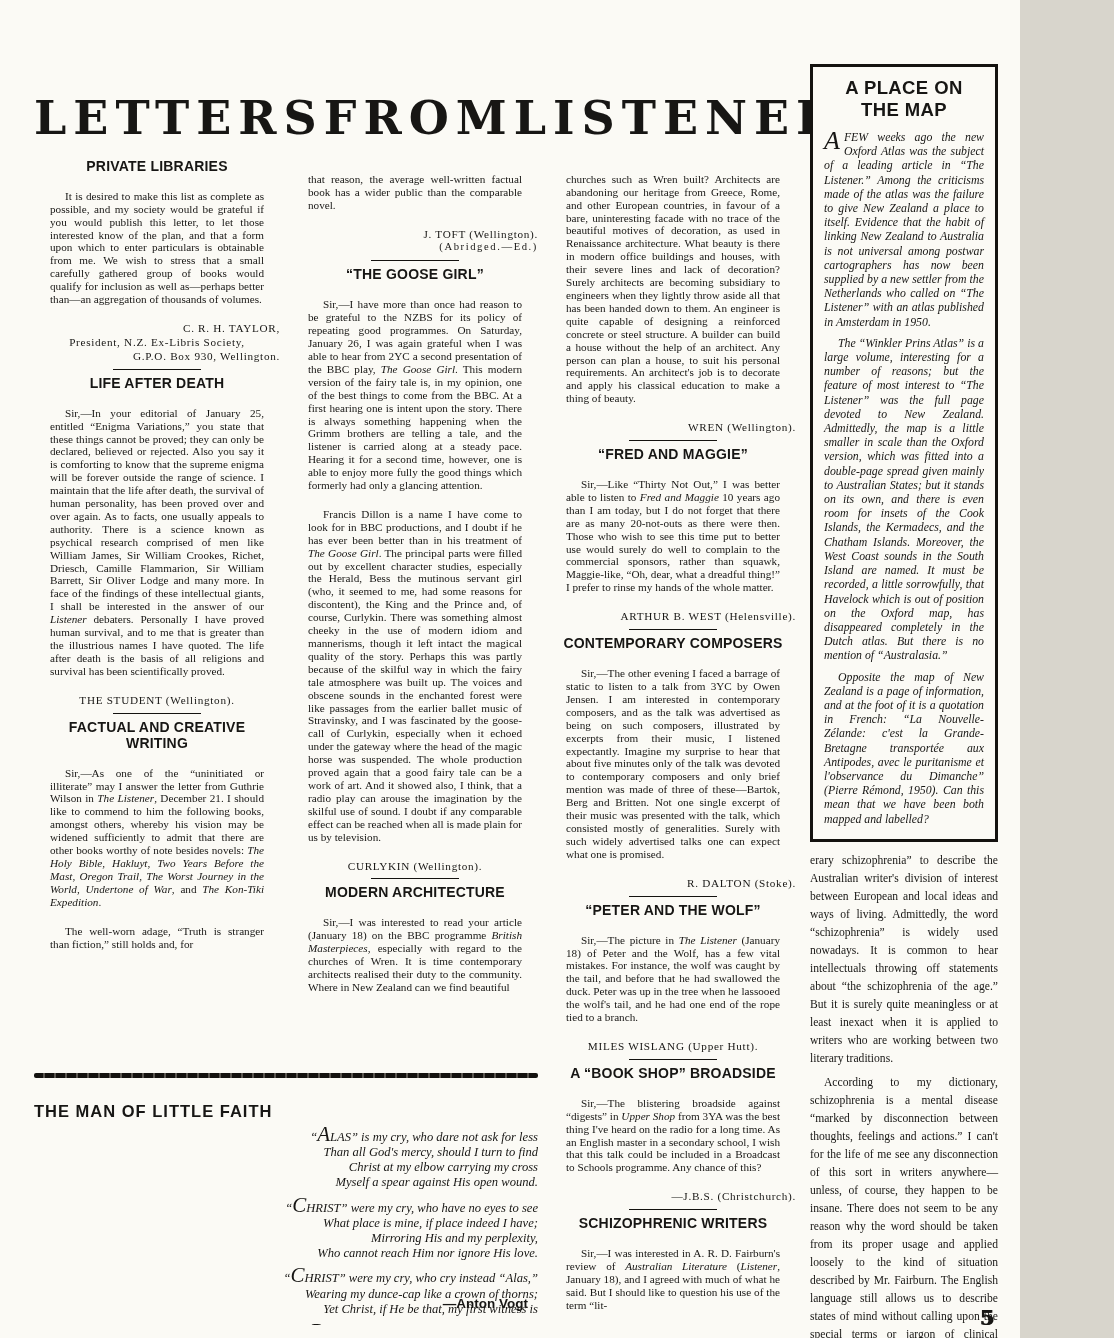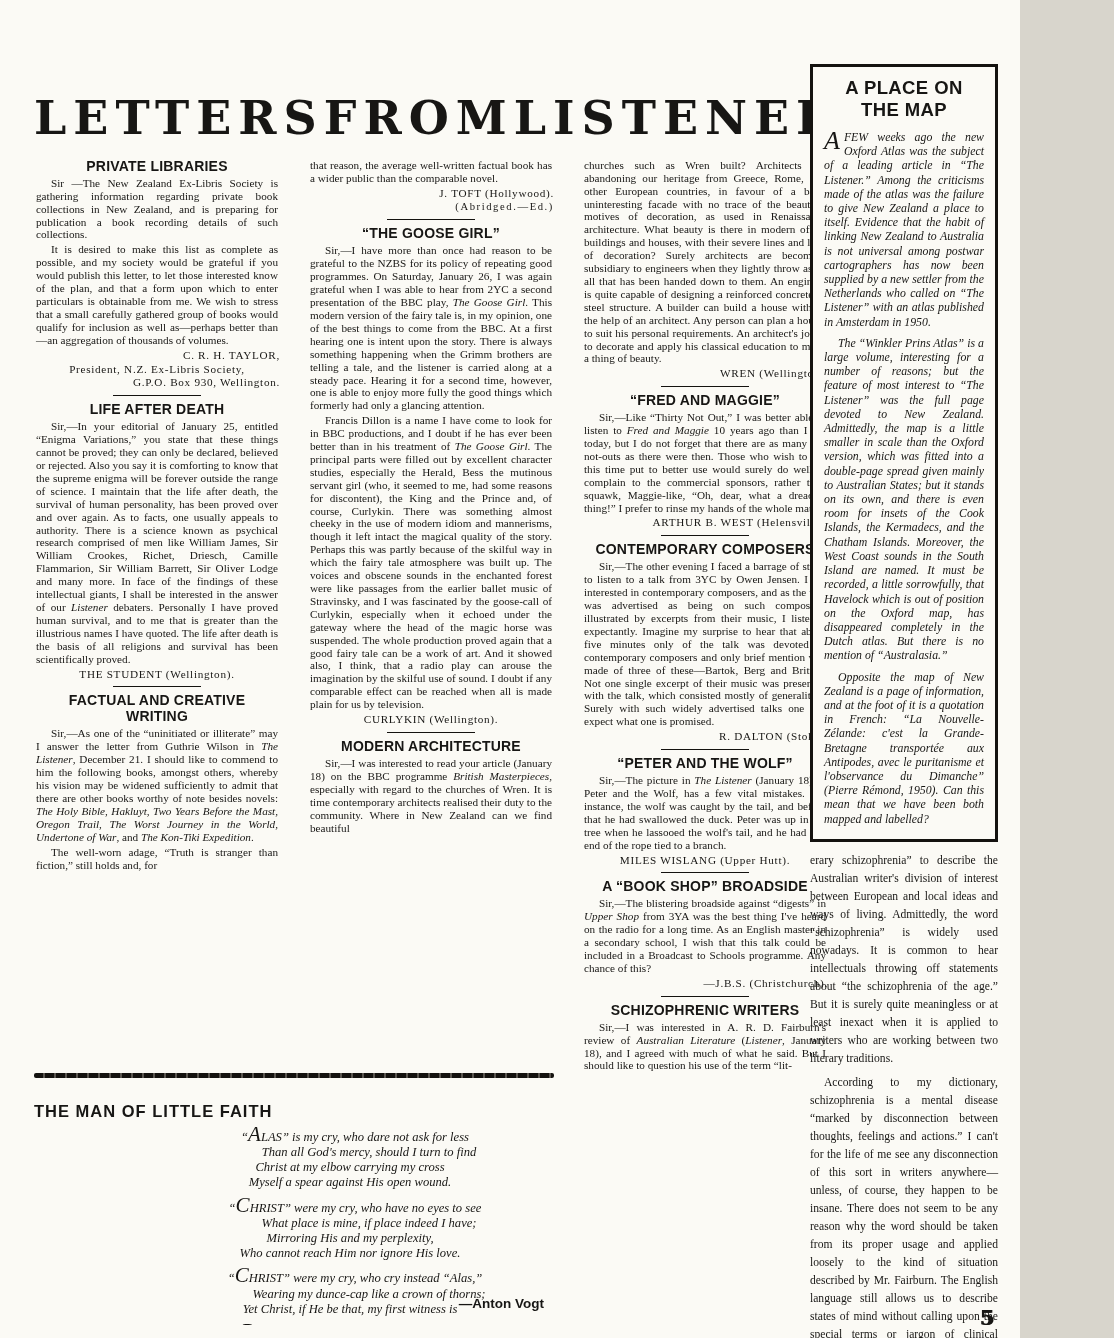--- a/index.html
+++ b/index.html
@@ -9,48 +9,48 @@
   .left-main{width:762px;display:flex;flex-direction:column;}
   .right-rail{width:266px;}
 
   
   .masthead{display:flex;justify-content:space-between;align-items:baseline;
             font-family:"DejaVu Serif",serif;font-weight:700;font-size:46px;
             letter-spacing:7px;line-height:1;height:58px;margin-bottom:4px;}
 
   
   .grid{display:grid;grid-template-columns:246px 246px 246px;grid-template-rows:916px 252px;
-        column-gap:28px;}
+        column-gap:12px;}
   .col{overflow:hidden;font-size:11.2px;line-height:12.9px;text-align:justify;}
   .col-1{grid-column:1;grid-row:1;}
   .col-2{grid-column:2;grid-row:1;}
   .col-3{grid-column:3;grid-row:1 / span 2;}
   .poem-box{grid-column:1 / span 2;grid-row:2;position:relative;overflow:hidden;}
 
   .letter-head{font-family:"Liberation Sans",sans-serif;font-weight:700;font-size:14px;
                line-height:16px;text-align:center;letter-spacing:.2px;margin:1px 4px 3px;}
   .sep{width:88px;border-top:1.4px solid #14120f;margin:6px auto 5px;}
-  .col p{margin:2px;}
+  .col p{margin:16px;}
   .col p.ind{text-indent:15px;}
   .col p + p{margin-top:1px;}
   .sig{letter-spacing:.7px;margin-top:1px;}
   .sig.right{text-align:right;}
   .sig.center{text-align:center;}
   .sig.left{text-align:right;}
   .sig.small{letter-spacing:1.6px;font-size:10.6px;}
 
   
   .wavy{height:5px;border-radius:2px;
         background:repeating-linear-gradient(90deg,#14120f 0 9px,#5a5650 9px 11px);}
 
   
   .poem-head{font-family:"Liberation Sans",sans-serif;font-weight:700;font-size:16.5px;
              letter-spacing:1px;margin:24px 0 7px;}
   .stanza{font-style:italic;font-size:12.6px;line-height:15.2px;margin:0 0 8px 112px;
-          text-align:center;}
+          text-align:right;}
   .stanza .ln-first{margin-left:10px;}
   .stanza .ln-ind{margin-left:38px;}
   .poem-initial{font-size:21px;line-height:12px;}
   .attribution{position:absolute;right:10px;bottom:14px;font-family:"Liberation Sans",sans-serif;
                font-weight:700;font-size:13.5px;}
 
   
   .footer{margin-top:auto;}
   .footer-rule{width:712px;margin-bottom:5px;}
   .issue{font-variant:small-caps;font-weight:700;font-size:16px;letter-spacing:.4px;}
@@ -82,37 +82,36 @@
     <div class="left-main">
       <h1 class="masthead">
         <span>LETTERS</span>
         <span>FROM</span>
         <span>LISTENERS</span>
       </h1>
 
       <div class="grid">
         <div class="col col-1">
             <h3 class="letter-head">PRIVATE LIBRARIES</h3>
-            <p class="ind">Sir —The New Zealand Ex-Libris Society is gathering information regarding private book collections in New Zealand, and is preparing for publication a book recording details of such collections.</p>
             <p class="ind">It is desired to make this list as complete as possible, and my society would be grateful if you would publish this letter, to let those interested know of the plan, and that a form upon which to enter particulars is obtainable from me. We wish to stress that a small carefully gathered group of books would qualify for inclusion as well as—perhaps better than—an aggregation of thousands of volumes.</p>
             <div class="sig right">C. R. H. TAYLOR,</div>
             <div class="sig center">President, N.Z. Ex-Libris Society,</div>
             <div class="sig right">G.P.O. Box 930, Wellington.</div>
             <div class="sep"></div>
             <h3 class="letter-head">LIFE AFTER DEATH</h3>
             <p class="ind">Sir,—In your editorial of January 25, entitled “Enigma Variations,” you state that these things cannot be proved; they can only be declared, believed or rejected. Also you say it is comforting to know that the supreme enigma will be forever outside the range of science. I maintain that the life after death, the survival of human personality, has been proved over and over again. As to facts, one usually appeals to authority. There is a science known as psychical research comprised of men like William James, Sir William Crookes, Richet, Driesch, Camille Flammarion, Sir William Barrett, Sir Oliver Lodge and many more. In face of the findings of these intellectual giants, I shall be interested in the answer of our <i>Listener</i> debaters. Personally I have proved human survival, and to me that is greater than the illustrious names I have quoted. The life after death is the basis of all religions and survival has been scientifically proved.</p>
             <div class="sig center">THE STUDENT (Wellington).</div>
             <div class="sep"></div>
             <h3 class="letter-head">FACTUAL AND CREATIVE WRITING</h3>
             <p class="ind">Sir,—As one of the “uninitiated or illiterate” may I answer the letter from Guthrie Wilson in <i>The Listener</i>, December 21. I should like to commend to him the following books, amongst others, whereby his vision may be widened sufficiently to admit that there are other books worthy of note besides novels: <i>The Holy Bible</i>, <i>Hakluyt</i>, <i>Two Years Before the Mast</i>, <i>Oregon Trail</i>, <i>The Worst Journey in the World</i>, <i>Undertone of War</i>, and <i>The Kon-Tiki Expedition</i>.</p>
             <p class="ind">The well-worn adage, “Truth is stranger than fiction,” still holds and, for</p>
           </div>
         <div class="col col-2">
             <p>that reason, the average well-written factual book has a wider public than the comparable novel.</p>
-            <div class="sig right">J. TOFT (Hollywood).</div>
+            <div class="sig right">J. TOFT (Wellington).</div>
             <div class="sig left small">(Abridged.—Ed.)</div>
             <div class="sep"></div>
             <h3 class="letter-head">“THE GOOSE GIRL”</h3>
             <p class="ind">Sir,—I have more than once had reason to be grateful to the NZBS for its policy of repeating good programmes. On Saturday, January 26, I was again grateful when I was able to hear from 2YC a second presentation of the BBC play, <i>The Goose Girl</i>. This modern version of the fairy tale is, in my opinion, one of the best things to come from the BBC. At a first hearing one is intent upon the story. There is always something happening when the Grimm brothers are telling a tale, and the listener is carried along at a steady pace. Hearing it for a second time, however, one is able to enjoy more fully the good things which formerly had only a glancing attention.</p>
             <p class="ind">Francis Dillon is a name I have come to look for in BBC productions, and I doubt if he has ever been better than in his treatment of <i>The Goose Girl</i>. The principal parts were filled out by excellent character studies, especially the Herald, Bess the mutinous servant girl (who, it seemed to me, had some reasons for discontent), the King and the Prince and, of course, Curlykin. There was something almost cheeky in the use of modern idiom and mannerisms, though it left intact the magical quality of the story. Perhaps this was partly because of the skilful way in which the fairy tale atmosphere was built up. The voices and obscene sounds in the enchanted forest were like passages from the earlier ballet music of Stravinsky, and I was fascinated by the goose-call of Curlykin, especially when it echoed under the gateway where the head of the magic horse was suspended. The whole production proved again that a good fairy tale can be a work of art. And it showed also, I think, that a radio play can arouse the imagination by the skilful use of sound. I doubt if any comparable effect can be reached when all is made plain for us by television.</p>
             <div class="sig center">CURLYKIN (Wellington).</div>
             <div class="sep"></div>
             <h3 class="letter-head">MODERN ARCHITECTURE</h3>
             <p class="ind">Sir,—I was interested to read your article (January 18) on the BBC programme <i>British Masterpieces</i>, especially with regard to the churches of Wren. It is time contemporary architects realised their duty to the community. Where in New Zealand can we find beautiful</p>
           </div>

